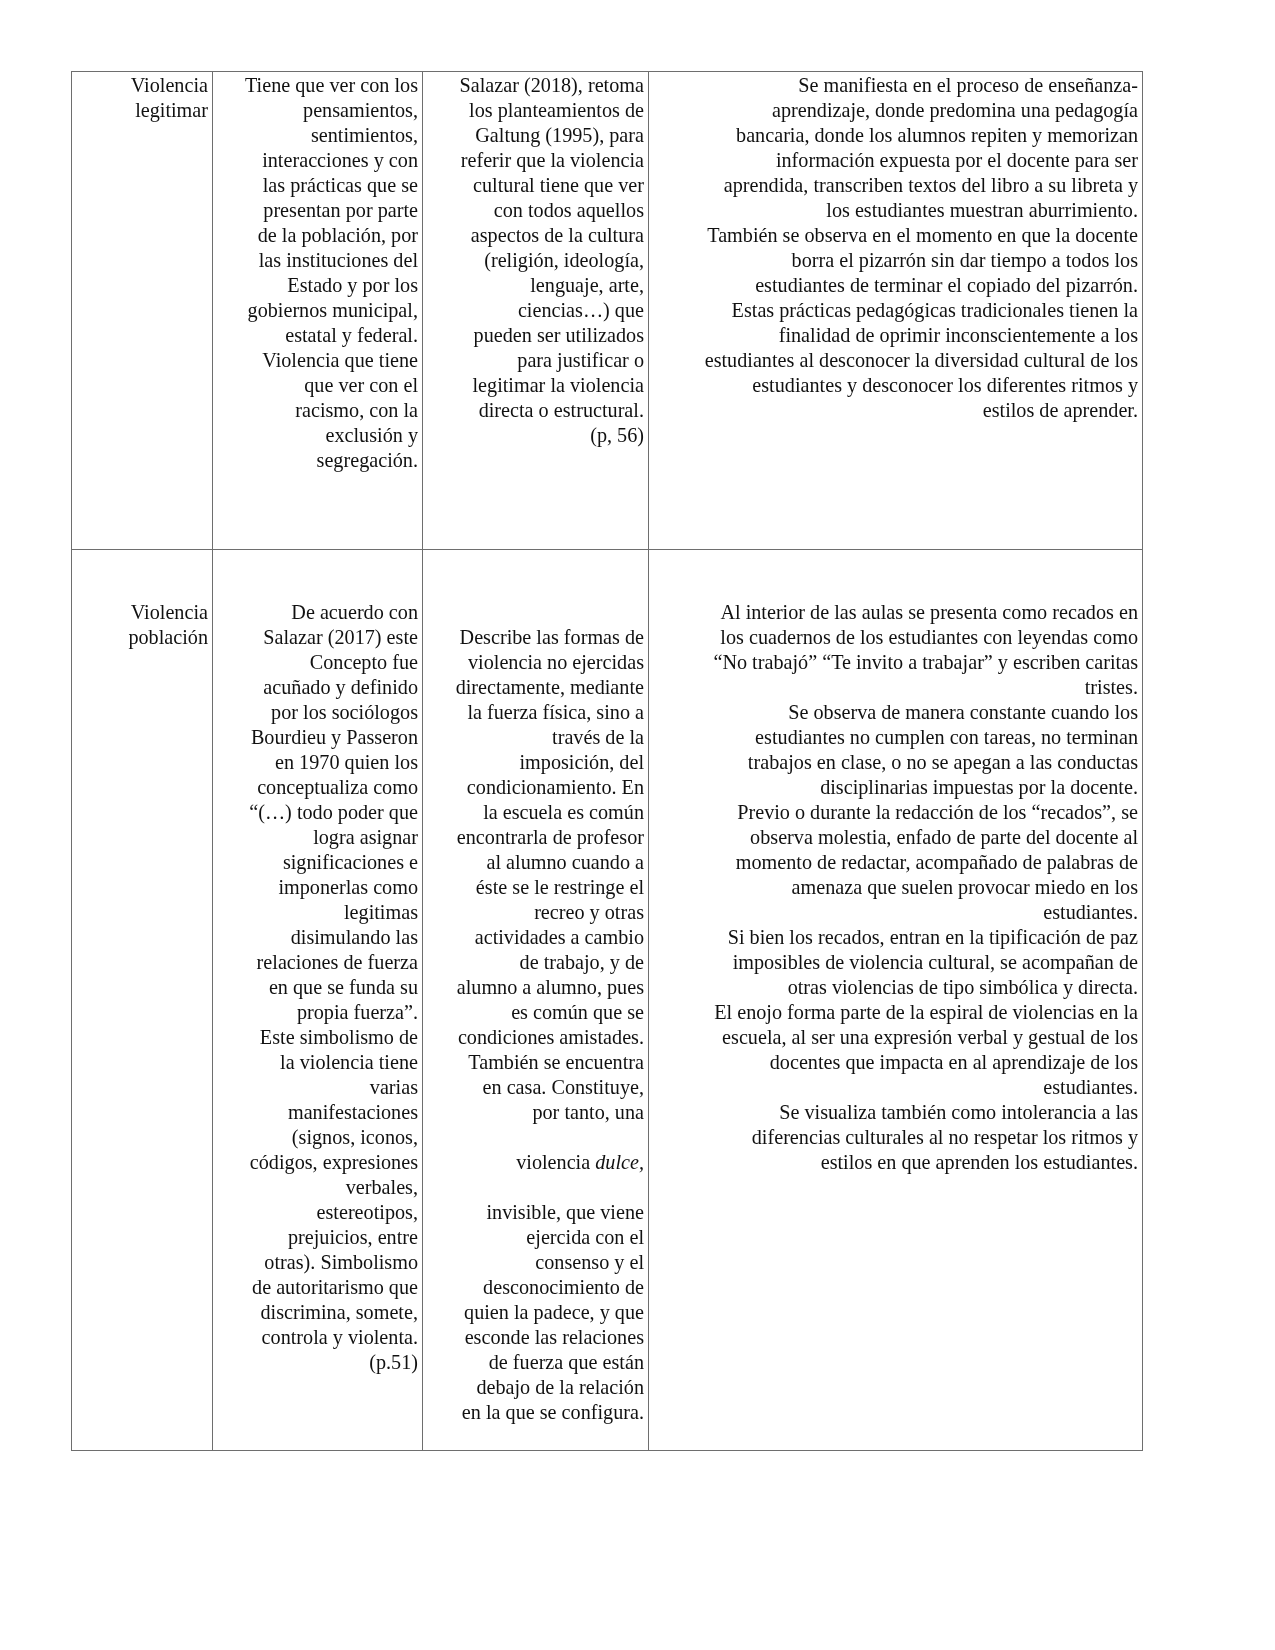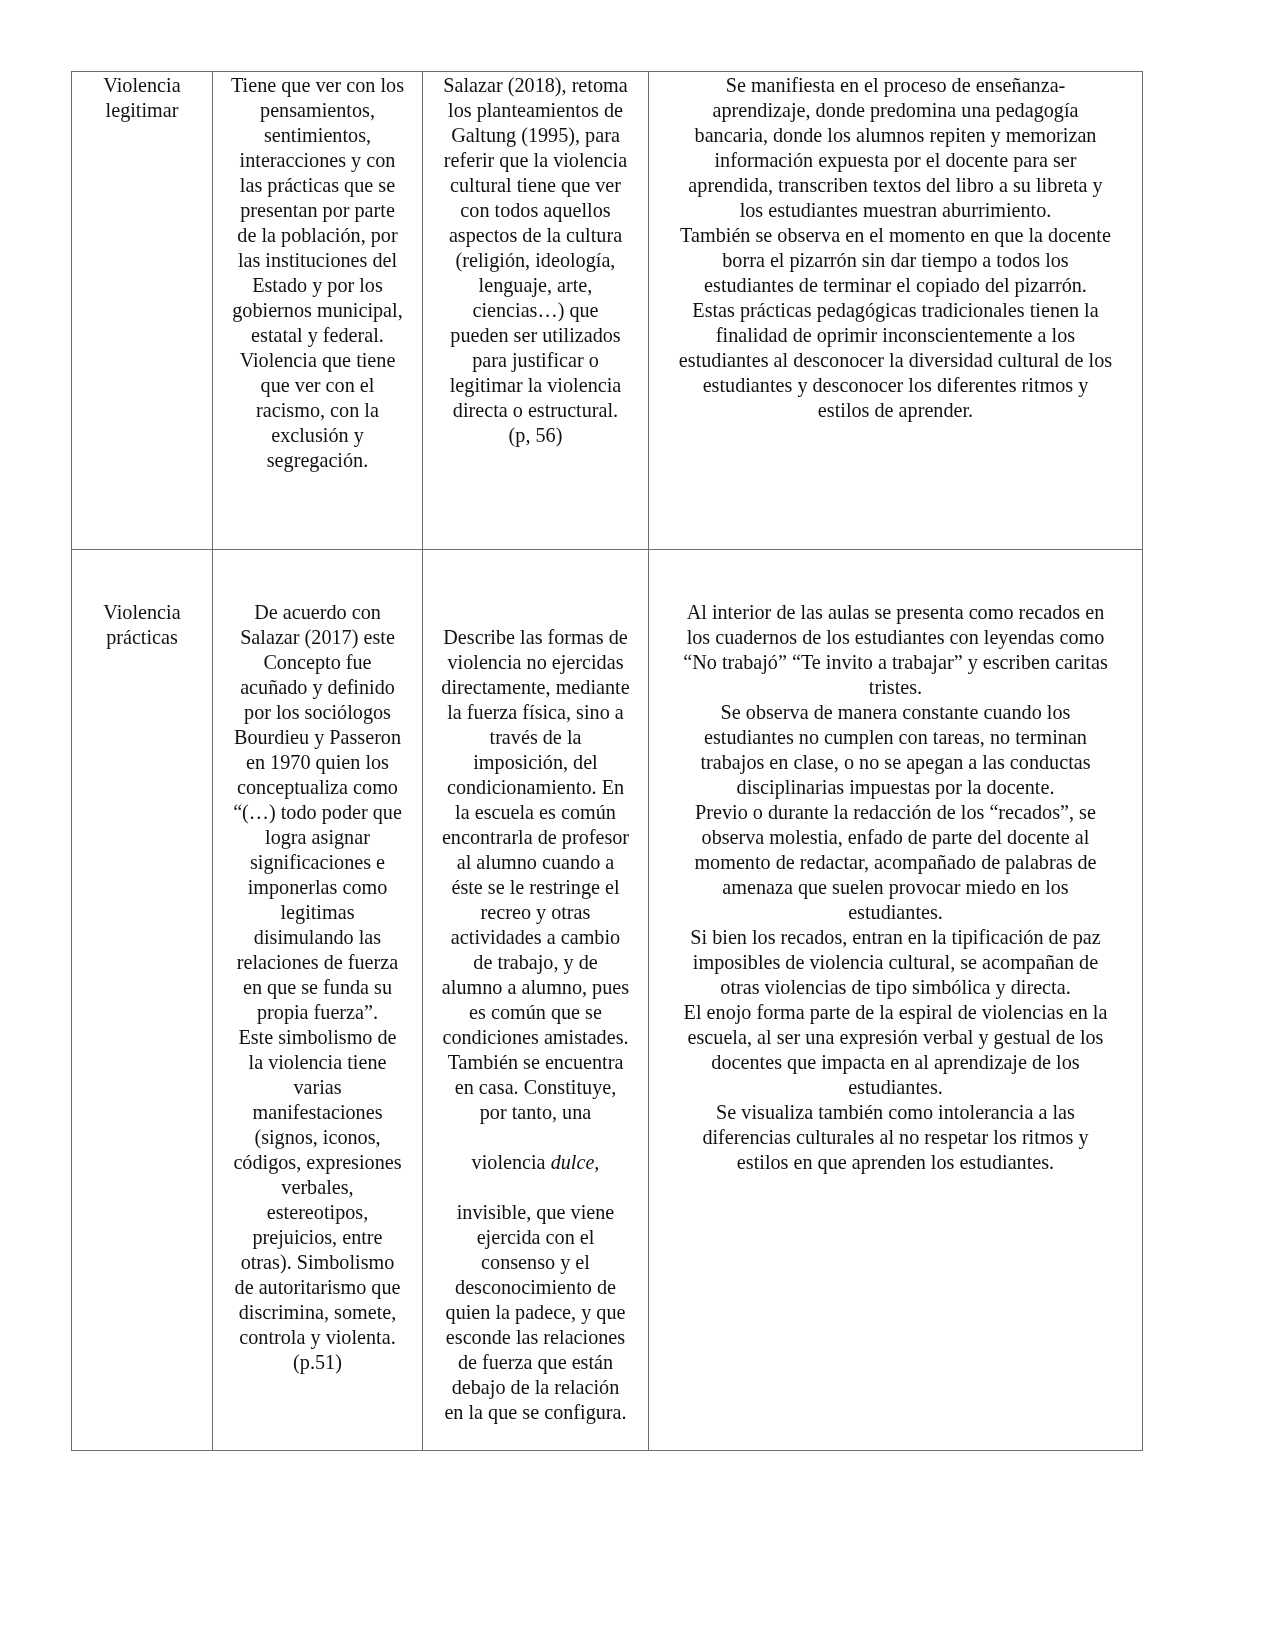--- a/index.html
+++ b/index.html
@@ -12,21 +12,21 @@
     table-layout: fixed;
     width: 1071px;
     font-family: "Liberation Serif", "DejaVu Serif", serif;
     font-size: 20.2px;
     line-height: 25px;
     color: #111;
   }
   table.doc-table td {
     border: 1.5px solid #6e6e6e;
     vertical-align: top;
-    text-align: center;
+    text-align: right;
     padding: 0 4px;
     white-space: pre-line;
     margin-top: 48px;
   }
   col.c1 { width: 141px; }
   col.c2 { width: 210px; }
   col.c3 { width: 226px; }
   col.c4 { width: 494px; }
   tr.row-1 td { height: 476px; padding-top: 1px; }
   tr.row-2 td { height: 827px; padding-top: 50px; }
@@ -45,21 +45,21 @@
         <col class="c4">
     </colgroup>
     <tbody>
       <tr class="row-1">
         <td><span class="line">Violencia</span><span class="line">legitimar</span></td>
         <td><span class="line">Tiene que ver con los</span><span class="line">pensamientos,</span><span class="line">sentimientos,</span><span class="line">interacciones y con</span><span class="line">las prácticas que se</span><span class="line">presentan por parte</span><span class="line">de la población, por</span><span class="line">las instituciones del</span><span class="line">Estado y por los</span><span class="line">gobiernos municipal,</span><span class="line">estatal y federal.</span><span class="line">Violencia que tiene</span><span class="line">que ver con el</span><span class="line">racismo, con la</span><span class="line">exclusión y</span><span class="line">segregación.</span></td>
         <td><span class="line">Salazar (2018), retoma</span><span class="line">los planteamientos de</span><span class="line">Galtung (1995), para</span><span class="line">referir que la violencia</span><span class="line">cultural tiene que ver</span><span class="line">con todos aquellos</span><span class="line">aspectos de la cultura</span><span class="line">(religión, ideología,</span><span class="line">lenguaje, arte,</span><span class="line">ciencias…) que</span><span class="line">pueden ser utilizados</span><span class="line">para justificar o</span><span class="line">legitimar la violencia</span><span class="line">directa o estructural.</span><span class="line">(p, 56)</span></td>
         <td><span class="line">Se manifiesta en el proceso de enseñanza-</span><span class="line">aprendizaje, donde predomina una pedagogía</span><span class="line">bancaria, donde los alumnos repiten y memorizan</span><span class="line">información expuesta por el docente para ser</span><span class="line">aprendida, transcriben textos del libro a su libreta y</span><span class="line">los estudiantes muestran aburrimiento.</span><span class="line">También se observa en el momento en que la docente</span><span class="line">borra el pizarrón sin dar tiempo a todos los</span><span class="line">estudiantes de terminar el copiado del pizarrón.</span><span class="line">Estas prácticas pedagógicas tradicionales tienen la</span><span class="line">finalidad de oprimir inconscientemente a los</span><span class="line">estudiantes al desconocer la diversidad cultural de los</span><span class="line">estudiantes y desconocer los diferentes ritmos y</span><span class="line">estilos de aprender.</span></td>
       </tr>
       <tr class="row-2">
-        <td><span class="line">Violencia</span><span class="line">prácticas</span></td>
+        <td><span class="line">Violencia</span><span class="line">población</span></td>
         <td><span class="line">De acuerdo con</span><span class="line">Salazar (2017) este</span><span class="line">Concepto fue</span><span class="line">acuñado y definido</span><span class="line">por los sociólogos</span><span class="line">Bourdieu y Passeron</span><span class="line">en 1970 quien los</span><span class="line">conceptualiza como</span><span class="line">“(…) todo poder que</span><span class="line">logra asignar</span><span class="line">significaciones e</span><span class="line">imponerlas como</span><span class="line">legitimas</span><span class="line">disimulando las</span><span class="line">relaciones de fuerza</span><span class="line">en que se funda su</span><span class="line">propia fuerza”.</span><span class="line">Este simbolismo de</span><span class="line">la violencia tiene</span><span class="line">varias</span><span class="line">manifestaciones</span><span class="line">(signos, iconos,</span><span class="line">códigos, expresiones</span><span class="line">verbales,</span><span class="line">estereotipos,</span><span class="line">prejuicios, entre</span><span class="line">otras). Simbolismo</span><span class="line">de autoritarismo que</span><span class="line">discrimina, somete,</span><span class="line">controla y violenta.</span><span class="line">(p.51)</span></td>
         <td>
           <div><span class="line">Describe las formas de</span><span class="line">violencia no ejercidas</span><span class="line">directamente, mediante</span><span class="line">la fuerza física, sino a</span><span class="line">través de la</span><span class="line">imposición, del</span><span class="line">condicionamiento. En</span><span class="line">la escuela es común</span><span class="line">encontrarla de profesor</span><span class="line">al alumno cuando a</span><span class="line">éste se le restringe el</span><span class="line">recreo y otras</span><span class="line">actividades a cambio</span><span class="line">de trabajo, y de</span><span class="line">alumno a alumno, pues</span><span class="line">es común que se</span><span class="line">condiciones amistades.</span><span class="line">También se encuentra</span><span class="line">en casa. Constituye,</span><span class="line">por tanto, una</span></div>
           <span class="line"><span>violencia </span><em>dulce,</em></span>
           <div><span class="line">invisible, que viene</span><span class="line">ejercida con el</span><span class="line">consenso y el</span><span class="line">desconocimiento de</span><span class="line">quien la padece, y que</span><span class="line">esconde las relaciones</span><span class="line">de fuerza que están</span><span class="line">debajo de la relación</span><span class="line">en la que se configura.</span></div>
         </td>
         <td><span class="line">Al interior de las aulas se presenta como recados en</span><span class="line">los cuadernos de los estudiantes con leyendas como</span><span class="line">“No trabajó” “Te invito a trabajar” y escriben caritas</span><span class="line">tristes.</span><span class="line">Se observa de manera constante cuando los</span><span class="line">estudiantes no cumplen con tareas, no terminan</span><span class="line">trabajos en clase, o no se apegan a las conductas</span><span class="line">disciplinarias impuestas por la docente.</span><span class="line">Previo o durante la redacción de los “recados”, se</span><span class="line">observa molestia, enfado de parte del docente al</span><span class="line">momento de redactar, acompañado de palabras de</span><span class="line">amenaza que suelen provocar miedo en los</span><span class="line">estudiantes.</span><span class="line">Si bien los recados, entran en la tipificación de paz</span><span class="line">imposibles de violencia cultural, se acompañan de</span><span class="line">otras violencias de tipo simbólica y directa.</span><span class="line">El enojo forma parte de la espiral de violencias en la</span><span class="line">escuela, al ser una expresión verbal y gestual de los</span><span class="line">docentes que impacta en al aprendizaje de los</span><span class="line">estudiantes.</span><span class="line">Se visualiza también como intolerancia a las</span><span class="line">diferencias culturales al no respetar los ritmos y</span><span class="line">estilos en que aprenden los estudiantes.</span></td>
       </tr>
     </tbody>
   </table>

